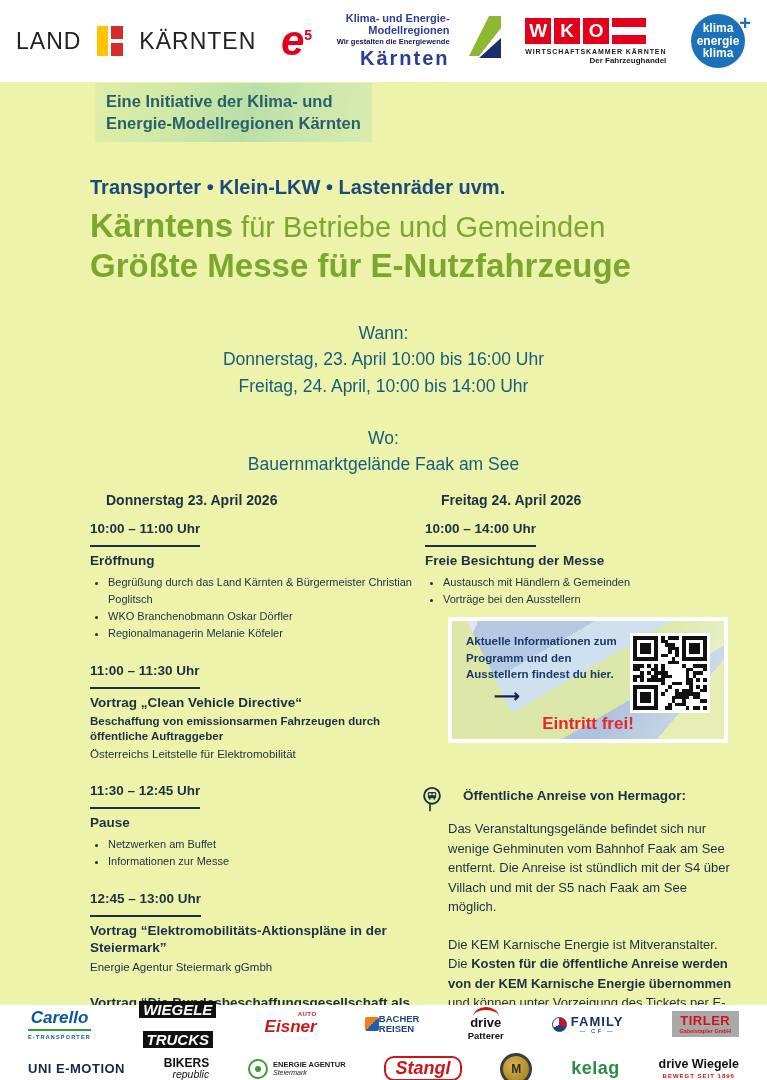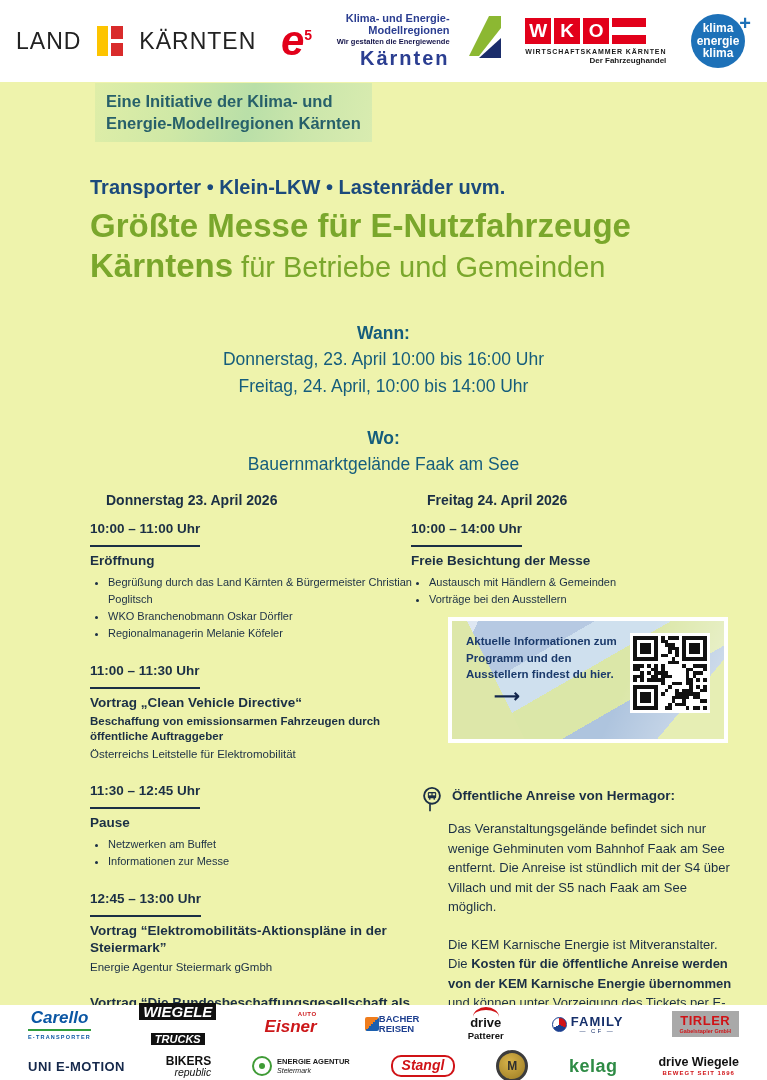--- a/index.html
+++ b/index.html
@@ -40,26 +40,26 @@
               font-size:16.5px;font-weight:700;color:#27606a;line-height:1.35;
               background:linear-gradient(104deg,#dfeea8 0%,#cfe8a6 30%,#b9dfa8 55%,#cbe6ab 75%,#d9ecb0 100%);}
   
   .titleblock{position:absolute;left:90px;top:176px;width:640px;}
   .subtitle{font-size:20px;font-weight:800;color:#1b4a7c;margin:0 0 7px;}
   .h1{font-size:33px;font-weight:800;color:#7aa72c;line-height:1.22;margin:0;}
   .h1 .light{font-weight:400;font-size:29px;}
   
   .whenwhere{position:absolute;left:0;top:320px;width:767px;text-align:center;
              color:#155d7c;font-size:17.5px;line-height:1.5;}
-  .ww-label{font-weight:700;}
+  .ww-label{font-weight:400;}
   .ww-gap{height:26px;}
   
   .col{position:absolute;top:492px;color:#1b2f45;}
   .col-thu{left:90px;width:332px;}
-  .col-fri{left:411px;width:315px;}
+  .col-fri{left:425px;width:315px;}
   .dayhead{font-size:14px;font-weight:800;margin:0 16px 11px;}
   .blk{margin-bottom:19px;}
   .time{display:inline-block;font-size:13.5px;font-weight:800;
         border-bottom:2px solid #1b2f45;padding-bottom:9px;margin-bottom:5px;}
   .btitle{font-size:13.5px;font-weight:800;line-height:1.3;}
   .bsubb{font-size:11.5px;font-weight:800;margin-top:3px;line-height:1.3;}
   .bsub{font-size:11.5px;margin-top:3px;line-height:1.3;}
   ul.bullets{margin:4px 0 0;padding-left:18px;}
   ul.bullets li{font-size:11px;line-height:1.55;}
   
@@ -72,37 +72,37 @@
              linear-gradient(115deg,rgba(255,255,255,.55) 0 8%,transparent 8% 62%,rgba(255,255,255,.45) 94%),
              linear-gradient(150deg,#b6c9e2 0 30%,#cfe0ee 30% 46%,#dbe7a8 46% 66%,#aec4de 66%);}
   .ib-grid{display:grid;grid-template-columns:1fr 86px;padding:8px 8px 0 14px;}
   .ib-text{font-size:11.5px;font-weight:800;color:#1b3a6b;line-height:1.45;padding-top:4px;}
   .ib-arrow{font-size:18px;color:#12264d;font-weight:800;margin-left:28px;display:inline-block;}
   .ib-qr{width:80px;height:80px;background:#fff;padding:3px;box-sizing:border-box;margin-top:4px;}
   .ib-free{position:absolute;left:0;right:0;bottom:5px;text-align:center;
            color:#e8262a;font-size:17px;font-weight:800;}
   
   .arrival{position:absolute;left:422px;top:786px;width:315px;color:#1b2f45;}
-  .arr-head{display:flex;gap:10px;align-items:flex-start;}
+  .arr-head{display:flex;gap:21px;align-items:flex-start;}
   .arr-title{font-size:13.5px;font-weight:800;padding-top:2px;}
   .arr-p{font-size:13px;line-height:1.5;margin:5px 0 0 26px;}
   .arr-p.second{margin-top:18px;}
   .arr-p b{font-weight:800;}
   
   .footer{position:absolute;left:0;top:1005px;width:767px;height:75px;background:#fff;
           display:flex;flex-direction:column;justify-content:center;gap:5px;
           padding:4px 28px;box-sizing:border-box;}
   .frow{display:flex;align-items:center;justify-content:space-between;}
   .lg{text-align:center;}
   .lg-carello{color:#0b57a4;}
   .carello-name{font-size:17px;font-weight:800;font-style:italic;border-bottom:2px solid #2f9e3e;padding-bottom:1px;}
   .carello-sub{font-size:5.5px;font-weight:700;letter-spacing:1.2px;margin-top:3px;}
   .lg-wiegele span{display:inline-block;background:#111;color:#fff;font-weight:900;font-style:italic;padding:0 4px;}
   .wieg-1{font-size:15px;}
-  .wieg-2{font-size:11px;margin-top:13px;}
+  .wieg-2{font-size:15px;margin-top:13px;}
   .lg-eisner{color:#cc1719;}
   .eisner-sup{font-size:6px;font-weight:800;text-align:right;letter-spacing:.5px;}
   .eisner-name{font-size:17px;font-weight:800;font-style:italic;}
   .lg-bacher{display:flex;align-items:center;}
   .bacher-mark{width:14px;height:14px;border-radius:2px;background:linear-gradient(135deg,#ef7d1d 0 50%,#1b5fae 50%);}
   .bacher-txt{color:#1d3f8f;font-weight:800;font-size:9.5px;line-height:1.05;text-align:left;}
   .lg-patterer .arc{width:26px;height:7px;border-top:3px solid #d01317;border-radius:50% 50% 0 0/100% 100% 0 0;margin:0 auto;}
   .pat-1{font-size:13px;font-weight:900;color:#111;line-height:.95;}
   .pat-2{font-size:9.5px;font-weight:800;color:#111;}
   .lg-family{display:flex;align-items:center;gap:4px;}
@@ -115,21 +115,21 @@
   .tirler-sub{font-size:5.5px;font-weight:700;color:#d01317;margin-top:1px;}
   .lg-uni{font-size:13px;font-weight:900;color:#15284b;letter-spacing:.5px;}
   .bikers-1{font-size:12px;font-weight:900;color:#111;line-height:1;}
   .bikers-2{font-size:10.5px;font-style:italic;color:#111;text-align:right;margin-top:-1px;}
   .lg-ea{display:flex;align-items:center;gap:5px;}
   .ea-icon{width:16px;height:16px;border:2px solid #3f9b36;border-radius:50%;display:grid;place-items:center;}
   .ea-icon i{width:6px;height:6px;background:#3f9b36;border-radius:50%;}
   .ea-1{font-size:7.5px;font-weight:900;color:#1a1a1a;line-height:1.1;text-align:left;}
   .ea-2{font-size:7px;font-style:italic;color:#1a1a1a;text-align:left;}
   .lg-stangl{border:2px solid #d01317;border-radius:10px;padding:1px 9px;}
-  .stangl-name{font-size:14px;font-weight:900;font-style:italic;color:#d01317;line-height:1.1;}
+  .stangl-name{font-size:18px;font-weight:900;font-style:italic;color:#d01317;line-height:1.1;}
   .lg-m{width:26px;height:26px;border-radius:50%;border:3px solid #3c3c3c;
         background:radial-gradient(circle at 40% 35%,#d8b34a,#9a7a22);display:grid;place-items:center;
         font-size:12px;font-weight:900;color:#2f2f2f;}
   .lg-kelag{font-size:18px;font-weight:800;color:#2e8b45;letter-spacing:.5px;}
   .dw-name{font-size:12.5px;font-weight:900;color:#111;line-height:1;}
   .dw-sub{font-size:6px;font-weight:800;color:#d01317;letter-spacing:1px;margin-top:2px;}
 </style>
 </head>
 <body>
 
@@ -179,22 +179,22 @@
   </div>
 
   <div class="initiative">
     <div>Eine Initiative der Klima- und</div>
     <div>Energie-Modellregionen Kärnten</div>
   </div>
 
   <div class="titleblock">
     <div class="subtitle">Transporter • Klein-LKW • Lastenräder uvm.</div>
     <div class="h1">
+      <div><span>Kärntens</span><span class="light"> für Betriebe und Gemeinden</span></div>
       <div>Größte Messe für E-Nutzfahrzeuge</div>
-      <div><span>Kärntens</span><span class="light"> für Betriebe und Gemeinden</span></div>
     </div>
   </div>
 
   <div class="whenwhere">
     <div class="ww-label">Wann:</div>
     <div>Donnerstag, 23. April  10:00 bis 16:00 Uhr</div>
     <div>Freitag, 24. April, 10:00 bis 14:00 Uhr</div>
     <div class="ww-gap"></div>
     <div class="ww-label">Wo:</div>
     <div>Bauernmarktgelände Faak am See</div>
@@ -273,20 +273,21 @@
           <rect x="56" y="0" width="28" height="28"></rect>
             <rect x="60" y="4" width="20" height="20" fill="#fff"></rect>
             <rect x="64" y="8" width="12" height="12"></rect>
           <rect x="0" y="56" width="28" height="28"></rect>
             <rect x="4" y="60" width="20" height="20" fill="#fff"></rect>
             <rect x="8" y="64" width="12" height="12"></rect>
           <path id="qr-modules" d="M32 0h4v4h-4zM40 0h4v4h-4zM44 0h4v4h-4zM48 0h4v4h-4zM32 4h4v4h-4zM36 4h4v4h-4zM36 8h4v4h-4zM40 8h4v4h-4zM44 8h4v4h-4zM40 12h4v4h-4zM44 12h4v4h-4zM48 12h4v4h-4zM40 16h4v4h-4zM48 16h4v4h-4zM32 20h4v4h-4zM36 20h4v4h-4zM48 20h4v4h-4zM44 24h4v4h-4zM40 28h4v4h-4zM44 28h4v4h-4zM48 28h4v4h-4zM0 32h4v4h-4zM4 32h4v4h-4zM8 32h4v4h-4zM16 32h4v4h-4zM24 32h4v4h-4zM32 32h4v4h-4zM56 32h4v4h-4zM68 32h4v4h-4zM72 32h4v4h-4zM76 32h4v4h-4zM80 32h4v4h-4zM0 36h4v4h-4zM4 36h4v4h-4zM20 36h4v4h-4zM24 36h4v4h-4zM32 36h4v4h-4zM60 36h4v4h-4zM64 36h4v4h-4zM80 36h4v4h-4zM8 40h4v4h-4zM16 40h4v4h-4zM24 40h4v4h-4zM28 40h4v4h-4zM32 40h4v4h-4zM36 40h4v4h-4zM60 40h4v4h-4zM68 40h4v4h-4zM72 40h4v4h-4zM76 40h4v4h-4zM0 44h4v4h-4zM4 44h4v4h-4zM8 44h4v4h-4zM20 44h4v4h-4zM24 44h4v4h-4zM32 44h4v4h-4zM36 44h4v4h-4zM40 44h4v4h-4zM60 44h4v4h-4zM68 44h4v4h-4zM0 48h4v4h-4zM8 48h4v4h-4zM16 48h4v4h-4zM20 48h4v4h-4zM24 48h4v4h-4zM28 48h4v4h-4zM32 48h4v4h-4zM60 48h4v4h-4zM64 48h4v4h-4zM72 48h4v4h-4zM80 48h4v4h-4zM32 52h4v4h-4zM44 52h4v4h-4zM48 52h4v4h-4zM52 52h4v4h-4zM60 52h4v4h-4zM64 52h4v4h-4zM40 56h4v4h-4zM64 56h4v4h-4zM72 56h4v4h-4zM80 56h4v4h-4zM36 60h4v4h-4zM48 60h4v4h-4zM56 60h4v4h-4zM60 60h4v4h-4zM64 60h4v4h-4zM76 60h4v4h-4zM80 60h4v4h-4zM32 64h4v4h-4zM48 64h4v4h-4zM52 64h4v4h-4zM56 64h4v4h-4zM60 64h4v4h-4zM64 64h4v4h-4zM68 64h4v4h-4zM72 64h4v4h-4zM44 68h4v4h-4zM48 68h4v4h-4zM52 68h4v4h-4zM56 68h4v4h-4zM60 68h4v4h-4zM68 68h4v4h-4zM72 68h4v4h-4zM44 72h4v4h-4zM56 72h4v4h-4zM76 72h4v4h-4zM80 72h4v4h-4zM40 76h4v4h-4zM48 76h4v4h-4zM52 76h4v4h-4zM56 76h4v4h-4zM36 80h4v4h-4zM40 80h4v4h-4zM60 80h4v4h-4zM68 80h4v4h-4zM72 80h4v4h-4zM80 80h4v4h-4z"></path>
         </g>
       </svg>
     </div>
+    <div class="ib-free">Eintritt frei!</div>
   </div>
 
   <div class="arrival">
     <div class="arr-head">
       <svg width="20" height="28" viewBox="0 0 24 32">
         <circle cx="12" cy="11" r="9.5" fill="none" stroke="#1b2f45" stroke-width="2.2"></circle>
         <rect x="7" y="6.5" width="10" height="7.5" rx="1.5" fill="#1b2f45"></rect>
         <rect x="8.3" y="8" width="3" height="2.4" fill="#eef3ac"></rect>
         <rect x="12.7" y="8" width="3" height="2.4" fill="#eef3ac"></rect>
         <circle cx="9.3" cy="14.6" r="1.1" fill="#1b2f45"></circle>

